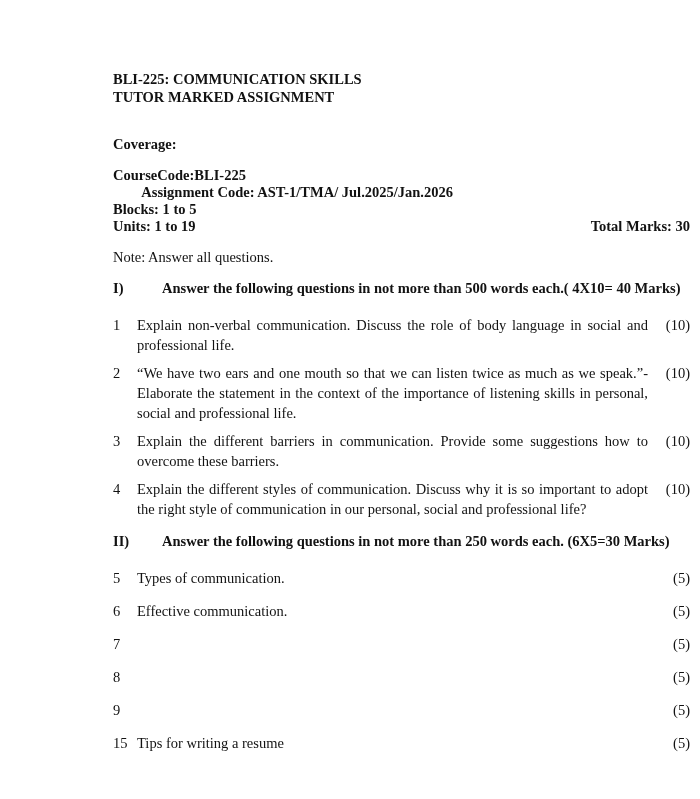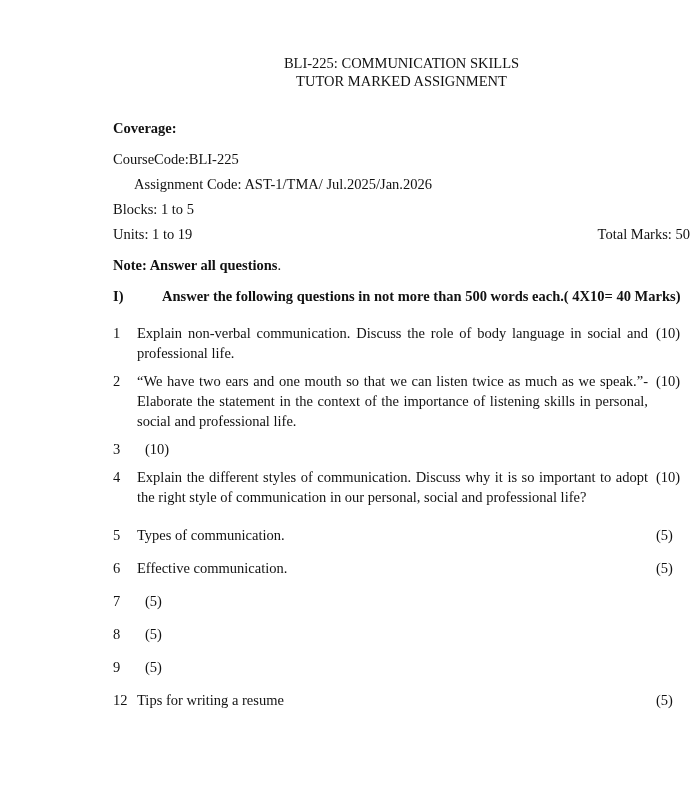--- a/index.html
+++ b/index.html
@@ -12,45 +12,43 @@
     height: 799px;
     overflow: hidden;
     font-family: "Liberation Serif", "DejaVu Serif", serif;
     color: #121212;
     font-size: 14.5px;
   }
   .page {
     margin-left: 113px;
     width: 577px;
   }
-  .bold { font-weight: bold; }
+  .bold { font-weight: normal; }
 
   .title {
-    margin-top: 54px;
-    text-align: center;
-    font-weight: normal;
+    margin-top: 70px;
+    font-weight: bold;
     line-height: 18px;
   }
 
   .coverage {
     margin-top: 30px;
     line-height: 17px;
     font-weight: bold;
   }
 
   .info { margin-top: 14px; }
   .info-row {
     line-height: 17px;
-    font-weight: normal;
+    font-weight: bold;
     display: flex;
-    margin-top: 8px;
   }
   .info-left { flex: 1 1 auto; }
   .info-right { width: 340px; flex: 0 0 340px; }
-  .info-right.align-left  { text-align: center; }
+  .info-right.align-left  { text-align: right; }
   .info-right.align-right { text-align: right; }
 
   .note {
     margin-top: 14px;
     line-height: 17px;
   }
 
   .sec-heading {
     margin-top: 14px;
     line-height: 17px;
@@ -69,21 +67,21 @@
   .q-list[data-section="1"] .q-row { margin-bottom: 13px; }
   .q-num  { width: 24px; flex: 0 0 24px; }
   .q-text {
     width: 511px;
     flex: 0 0 511px;
     text-align: justify;
     text-align-last: left;
   }
   .q-marks {
     flex: 1 1 auto;
-    text-align: left;
+    text-align: right;
     padding-left: 8px;
     white-space: nowrap;
     font-family: Liberation Serif, serif;
   }
 </style>
 </head>
 <body>
 
 <div class="page">
 
@@ -99,21 +97,21 @@
       <div class="info-left">CourseCode:BLI-225</div>
     </div>
     <div class="info-row">
       <div class="info-right align-left">Assignment Code: AST-1/TMA/ Jul.2025/Jan.2026</div>
     </div>
     <div class="info-row">
       <div class="info-left">Blocks: 1 to 5</div>
     </div>
     <div class="info-row">
       <div class="info-left">Units: 1 to 19</div>
-      <div class="info-right align-right">Total Marks: 50</div>
+      <div class="info-right align-right">Total Marks: 30</div>
     </div>
   </div>
 
   <div class="note"><span class="bold">Note: Answer all questions</span><span>.</span></div>
 
   <div class="sec-heading">
     <div class="sec-label">I)</div>
     <div class="sec-title">Answer the following questions in not more than 500 words each.( 4X10= 40 Marks)</div>
   </div>
   <div class="q-list" data-section="0">
@@ -122,29 +120,34 @@
         <div class="q-text">Explain non-verbal communication. Discuss the role of body language in social and professional life.</div>
         <div class="q-marks">(10)</div>
       </div>
       <div class="q-row">
         <div class="q-num">2</div>
         <div class="q-text">“We have two ears and one mouth so that we can listen twice as much as we speak.”- Elaborate the statement in the context of the importance of listening skills in personal, social and professional life.</div>
         <div class="q-marks">(10)</div>
       </div>
       <div class="q-row">
         <div class="q-num">3</div>
+        <div class="q-text">Explain the different barriers in communication. Provide some suggestions how to overcome these barriers.</div>
         <div class="q-marks">(10)</div>
       </div>
       <div class="q-row">
         <div class="q-num">4</div>
         <div class="q-text">Explain the different styles of communication. Discuss why it is so important to adopt the right style of communication in our personal, social and professional life?</div>
         <div class="q-marks">(10)</div>
       </div>
     </div>
 
+  <div class="sec-heading">
+    <div class="sec-label">II)</div>
+    <div class="sec-title">Answer the following questions in not more than 250 words each. (6X5=30 Marks)</div>
+  </div>
   <div class="q-list" data-section="1">
       <div class="q-row">
         <div class="q-num">5</div>
         <div class="q-text">Types of communication.</div>
         <div class="q-marks">(5)</div>
       </div>
       <div class="q-row">
         <div class="q-num">6</div>
         <div class="q-text">Effective communication.</div>
         <div class="q-marks">(5)</div>
@@ -155,19 +158,19 @@
       </div>
       <div class="q-row">
         <div class="q-num">8</div>
         <div class="q-marks">(5)</div>
       </div>
       <div class="q-row">
         <div class="q-num">9</div>
         <div class="q-marks">(5)</div>
       </div>
       <div class="q-row">
-        <div class="q-num">12</div>
+        <div class="q-num">15</div>
         <div class="q-text">Tips for writing a resume</div>
         <div class="q-marks">(5)</div>
       </div>
     </div>
 
 </div>
 
 </body></html>

